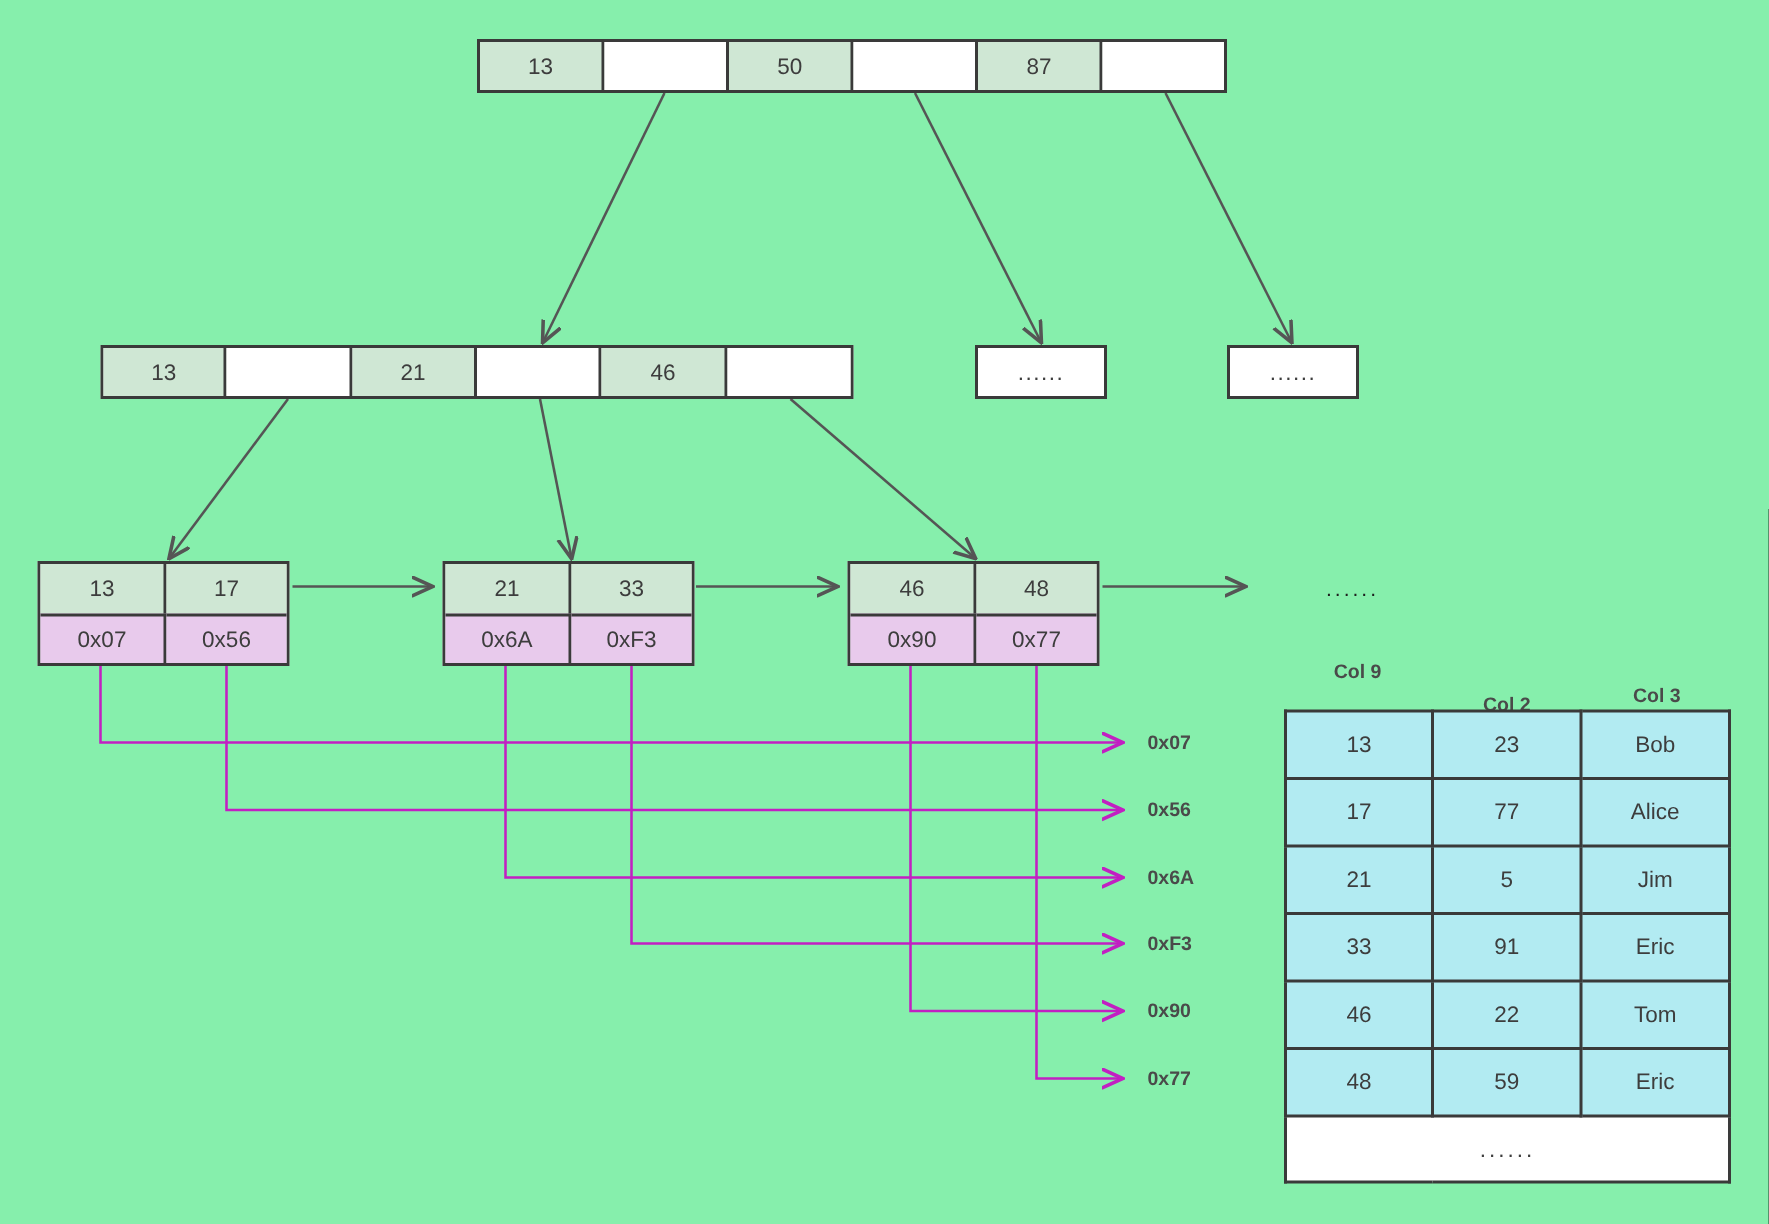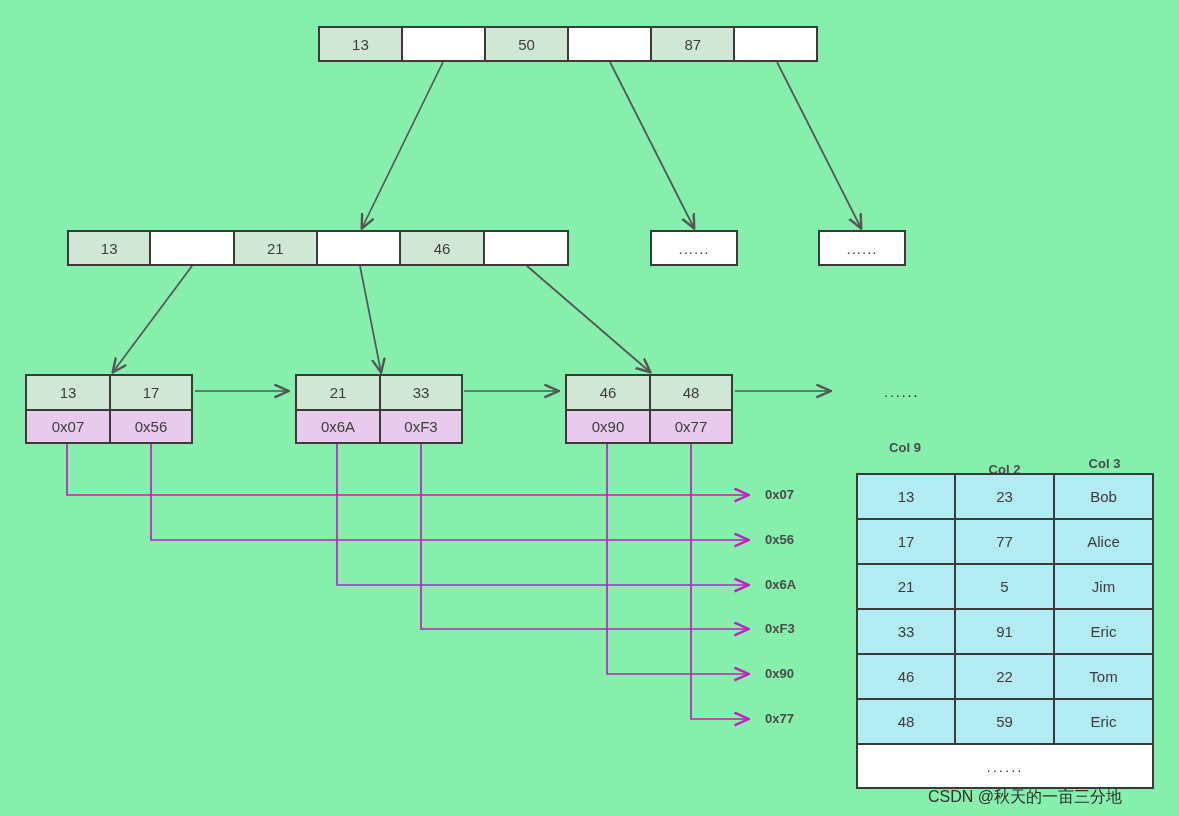--- a/index.html
+++ b/index.html
@@ -191,15 +191,14 @@
         <td>48</td>
         <td>59</td>
         <td>Eric</td>
       </tr>
       <tr>
         <td class="wide" colspan="3">......</td>
       </tr>
     </tbody>
   </table>
 
-  <div class="watermark" style="left:928px;top:787px;">CSDN @秋天的一亩三分地</div>
 
 </div>
 
 </body></html>

